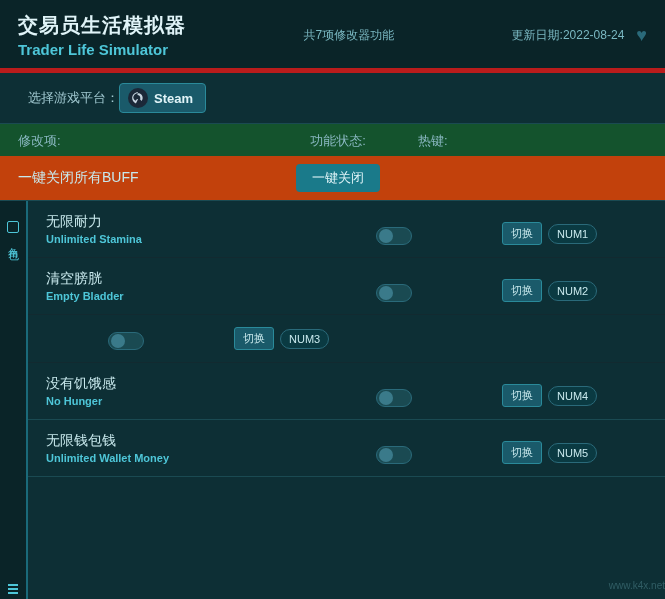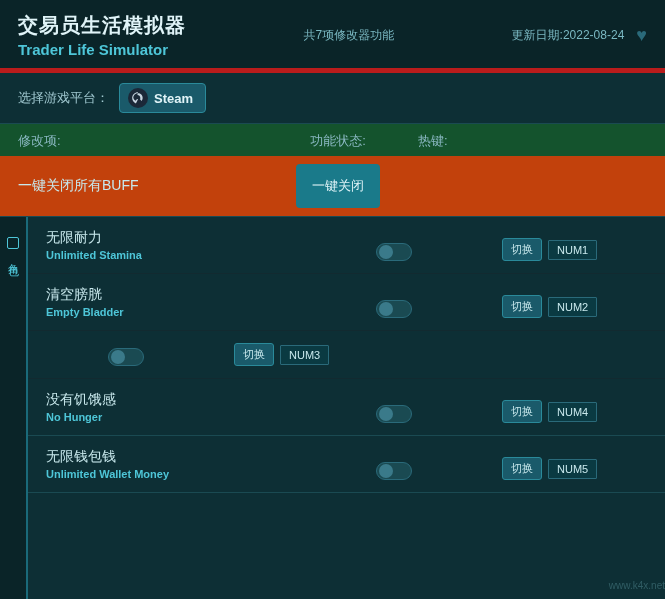--- a/index.html
+++ b/index.html
@@ -50,24 +50,23 @@
       color: #7ab8c2;
     }
     .heart-icon {
       color: #2a6a7a;
       font-size: 18px;
       cursor: pointer;
     }
 
     
     .platform-bar {
-      padding: 10px 18px;
-      display: flex;
-      align-items: center;
-      gap: 10px;
+      padding: 10px 28px;
+      display: flex;
+      align-items: center;
       background: #0d2f35;
       border-bottom: 1px solid #1a4a52;
     }
     .platform-label {
       font-size: 13px;
       color: #a0c8d0;
     }
     .steam-btn {
       display: flex;
       align-items: center;
@@ -128,21 +127,21 @@
     .global-row .col-name {
       font-size: 14px;
       color: #c8e8ec;
     }
     .global-off-btn {
       background: #1a7a8a;
       border: none;
       border-radius: 4px;
       color: #e0f4f8;
       font-size: 13px;
-      padding: 13px 16px;
+      padding: 5px 16px;
       cursor: pointer;
       font-family: inherit;
     }
 
     
     .main-content {
       display: flex;
       height: calc(599px - 168px);
     }
 
@@ -265,21 +264,21 @@
       border-radius: 3px;
       color: #c8e8ec;
       font-size: 11px;
       padding: 3px 8px;
       cursor: pointer;
       font-family: Liberation Sans, sans-serif;
     }
     .hotkey-key {
       background: #0a3a42;
       border: 1px solid #2a6a7a;
-      border-radius: 1px;
+      border-radius: 10px;
       color: #c8e8ec;
       font-size: 11px;
       padding: 3px 8px;
       font-family: inherit;
     }
 
     
     .watermark {
       position: absolute;
       bottom: 8px;

